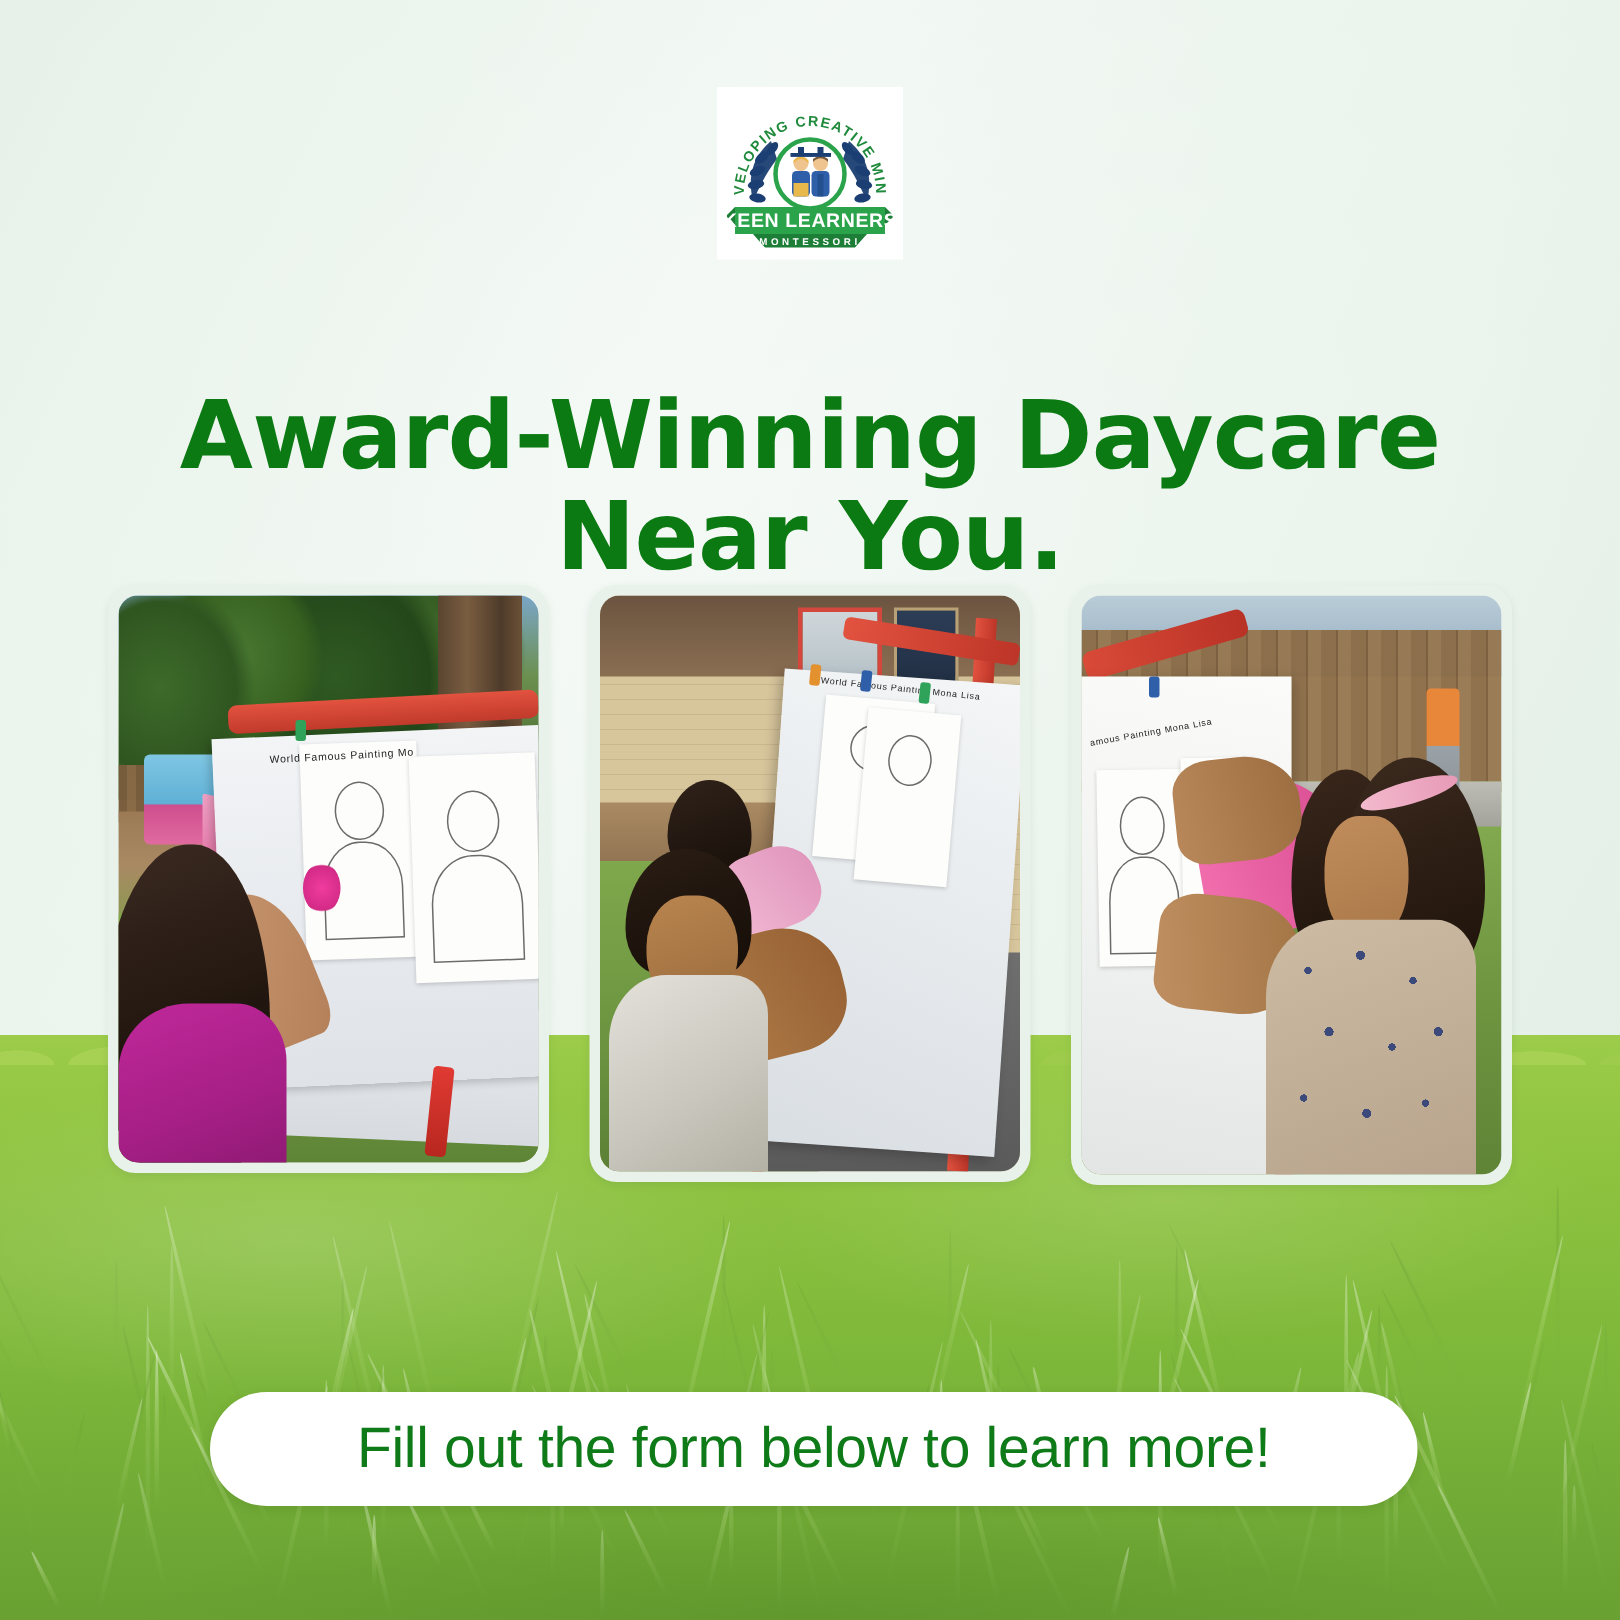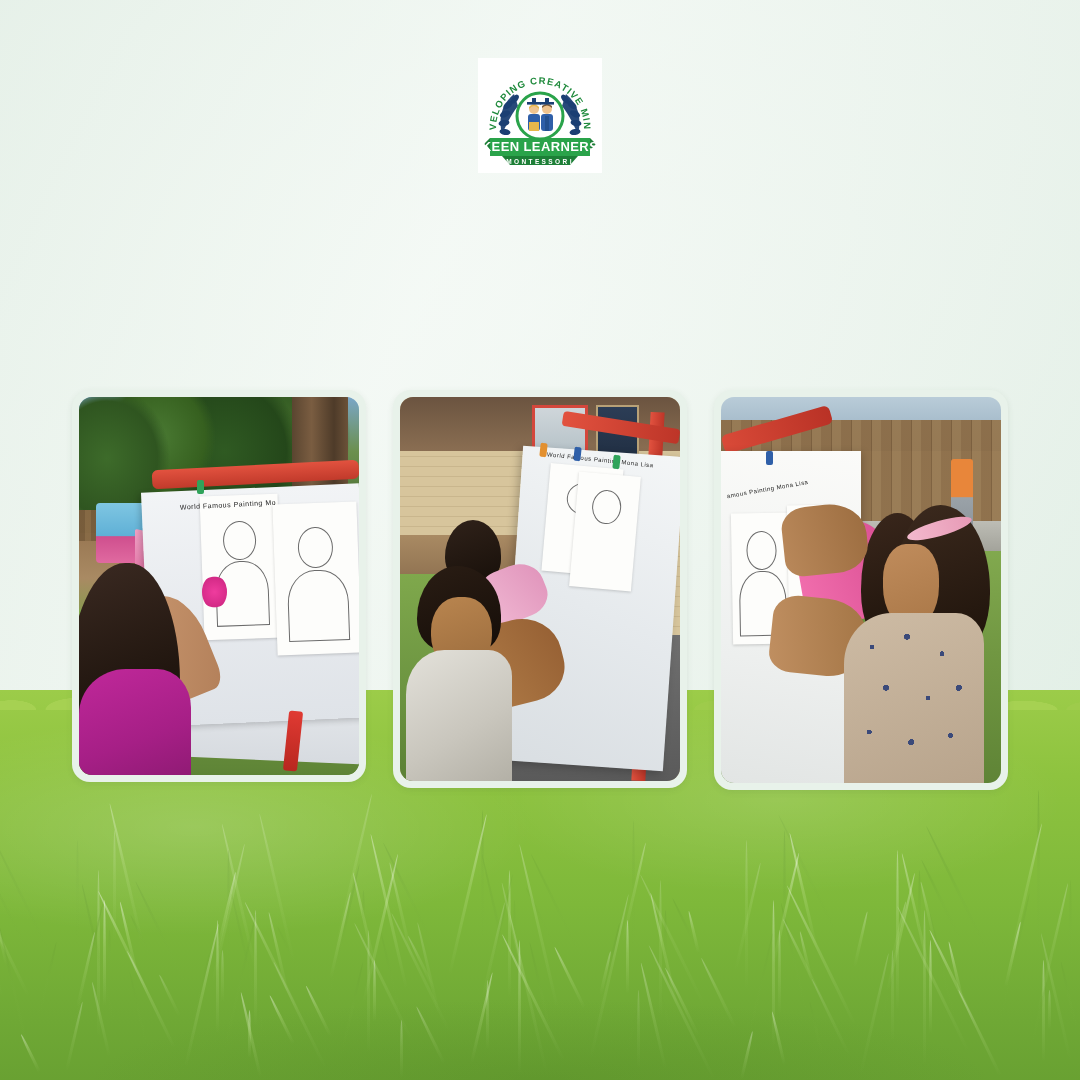--- a/index.html
+++ b/index.html
@@ -512,20 +512,22 @@
         <path d="M6,74 L106,74 L106,92 L6,92 Z" fill="#2aa34a"></path>
         <path d="M6,74 L0,80 L6,86 Z" fill="#1d7f37"></path>
         <path d="M106,74 L112,80 L106,86 Z" fill="#1d7f37"></path>
         <text x="56" y="87" text-anchor="middle" font-family="Liberation Sans, sans-serif" font-size="13" font-weight="bold" fill="#ffffff" letter-spacing="0.4">KEEN LEARNERS</text>
       </g>
       <path d="M18,92 L94,92 L86,101 L26,101 Z" fill="#1d7f37"></path>
       <text x="56" y="99.5" text-anchor="middle" font-family="Liberation Sans, sans-serif" font-size="6.5" font-weight="bold" fill="#ffffff" letter-spacing="2.4">MONTESSORI</text>
     </svg>
   </div>
 
+  <h1 class="headline">Award-Winning Daycare
+Near You.</h1>
 
   <div class="photo-row">
 
     <div class="photo-frame p1">
       <div class="photo p1">
         <div class="sky-bg"></div>
         <div class="trees"></div>
         <div class="trunk"></div>
         <div class="fence"></div>
         <div class="ground1"></div>
@@ -610,14 +612,17 @@
         <div class="arm2"></div>
         <div class="girlB-hair"></div>
         <div class="girlB-face"></div>
         <div class="headband"></div>
         <div class="leopard"></div>
       </div>
     </div>
 
   </div>
 
+  <div class="cta-pill">
+    <span class="cta-text">Fill out the form below to learn more!</span>
+  </div>
 
 </div>
 
 </body></html>

